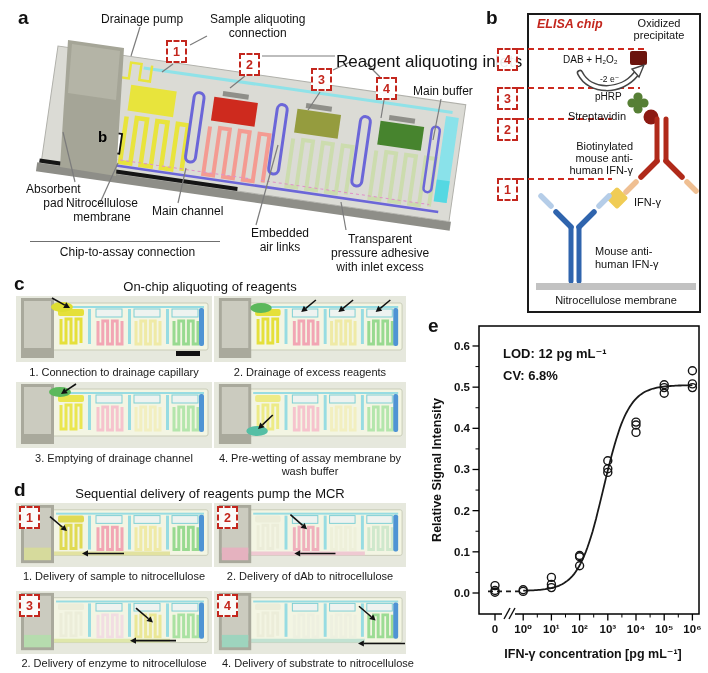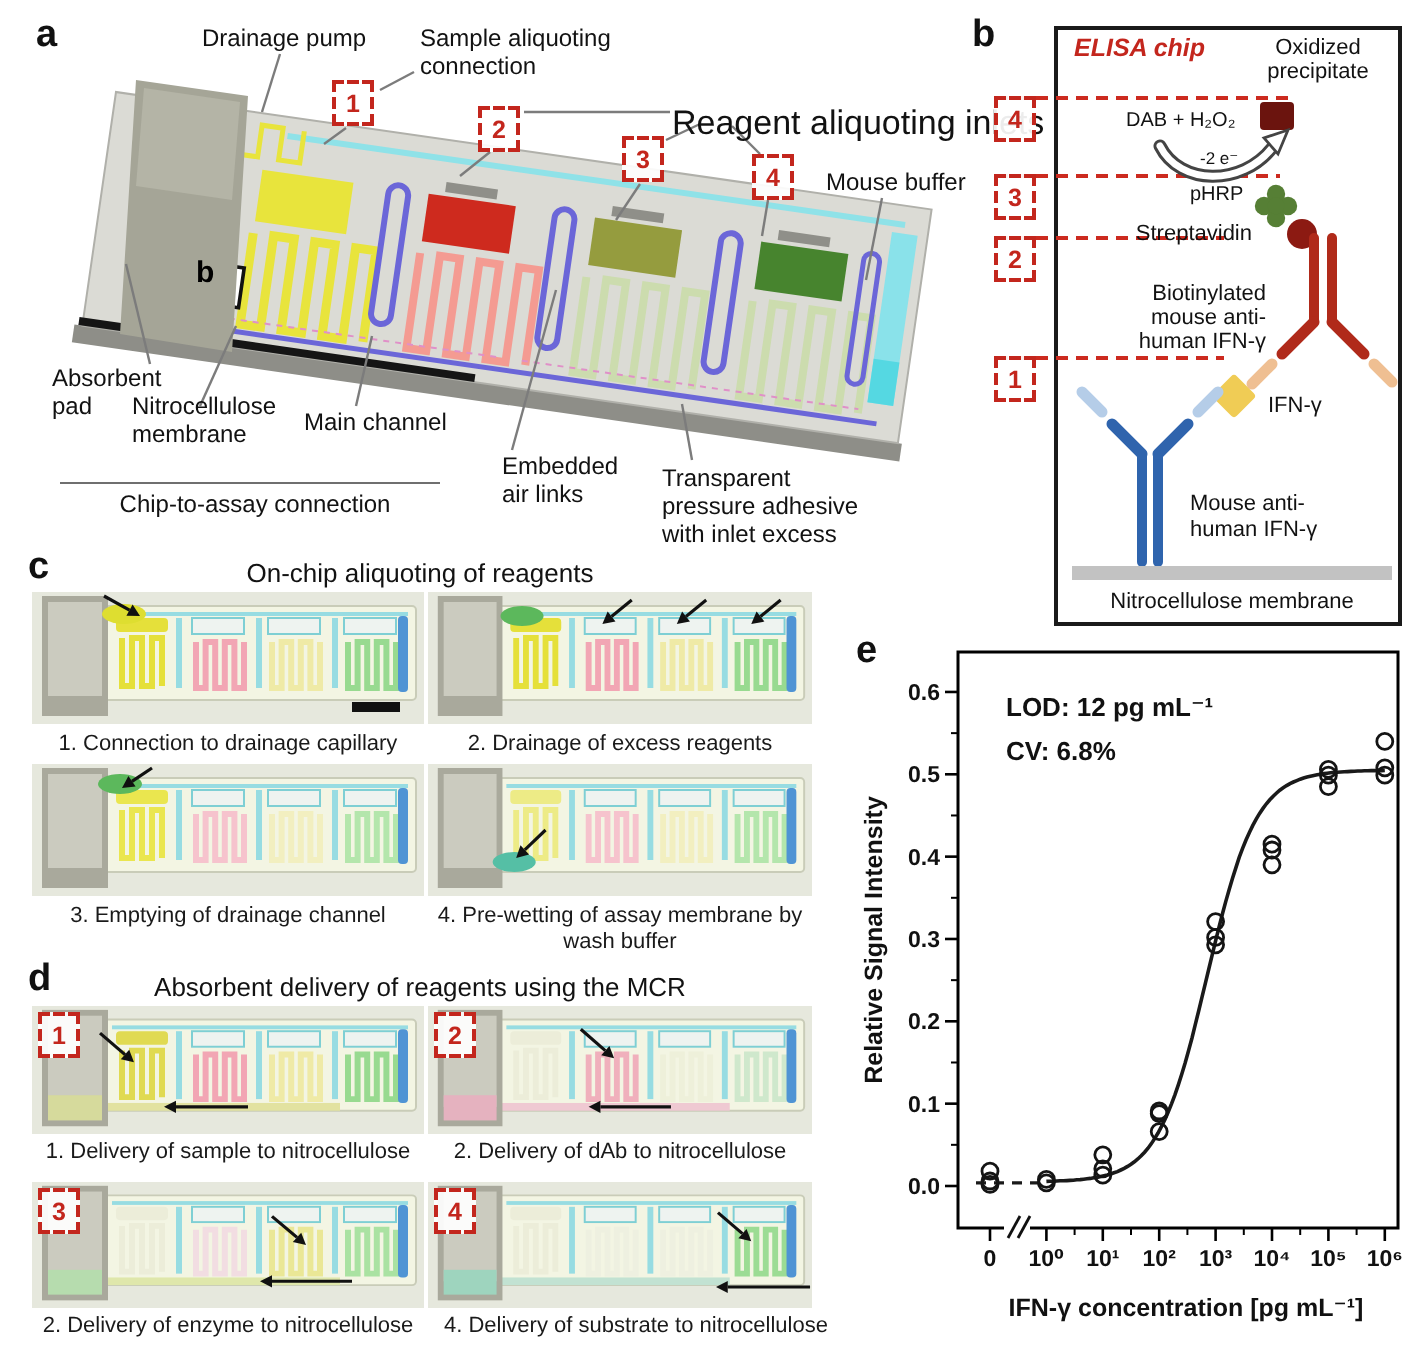--- a/index.html
+++ b/index.html
@@ -1,20 +1,20 @@
 <!DOCTYPE html>
 <html><head>
 <meta charset="utf-8">
 <style>
   html,body{margin:0;padding:0;background:#ffffff;}
   .figure{position:relative;width:708px;height:673px;background:#fff;
           font-family:"Liberation Sans","DejaVu Sans",sans-serif;color:#111;overflow:hidden;}
   .abs{position:absolute;}
   .fig-label{position:absolute;font-weight:bold;font-size:19px;color:#111;line-height:1;}
-  .ann{position:absolute;font-size:12px;line-height:1.18;color:#121212;white-space:nowrap;}
+  .ann{position:absolute;font-size:12px;line-height:1.18;color:#121212;white-space:nowrap;text-align:center;}
   .ann div{white-space:nowrap;}
   .sec-title{position:absolute;font-size:13px;color:#121212;text-align:center;}
   .cap{position:absolute;font-size:11px;color:#1a1a1a;text-align:center;line-height:1.2;}
   .badge{position:absolute;box-sizing:border-box;width:21px;height:23px;border:2px dashed #c3261d;
          background:rgba(255,255,255,.92);color:#c3261d;font-weight:bold;font-size:12.5px;
          display:flex;align-items:center;justify-content:center;z-index:5;}
   .photo{position:absolute;overflow:hidden;background:#e6e8dd;}
   .photo svg{position:absolute;left:0;top:0;width:100%;height:100%;}
   .photo .badge{left:3px;top:3px;}
   .rule{position:absolute;height:1px;background:#6f6f6f;}
@@ -97,21 +97,21 @@
     <div>Drainage pump</div>
   </div>
   <div class="ann" style="left:210px;top:12px">
     <div>Sample aliquoting</div>
     <div>connection</div>
   </div>
   <div class="ann" style="left:336px;top:52px;font-size:17px">
     <div>Reagent aliquoting inlets</div>
   </div>
   <div class="ann" style="left:413px;top:84px">
-    <div>Mouse buffer</div>
+    <div>Main buffer</div>
   </div>
   <div class="ann" style="left:26px;top:182px">
     <div>Absorbent</div>
     <div>pad</div>
   </div>
   <div class="ann" style="left:66px;top:196px">
     <div>Nitrocellulose</div>
     <div>membrane</div>
   </div>
   <div class="ann" style="left:152px;top:204px">
@@ -308,21 +308,21 @@
         <rect x="183" y="12" width="5" height="38" rx="2" fill="#4f94d4"></rect>
         <ellipse cx="44" cy="49" rx="11" ry="5" fill="#55bfa5"></ellipse>
         <line x1="60" y1="33" x2="49.386331609457216" y2="42.906090497839934" stroke="#111" stroke-width="1.6"></line>
         <polygon points="45,47 47.2,40.6 51.6,45.2" fill="#111"></polygon>
       </svg>
     </div>
   <div class="cap" style="left:16px;top:452px;width:196px">3. Emptying of drainage channel</div>
   <div class="cap" style="left:214px;top:452px;width:192px">4. Pre-wetting of assay membrane by wash buffer</div>
 
   <div class="fig-label" style="left:14px;top:480px">d</div>
-  <div class="sec-title" style="left:40px;top:486px;width:340px">Absorbent delivery of reagents using the MCR</div>
+  <div class="sec-title" style="left:40px;top:486px;width:340px">Sequential delivery of reagents pump the MCR</div>
 
   <div class="photo" style="left:16px;top:503px;width:196px;height:64px">
       <svg viewBox="0 0 196 66" preserveAspectRatio="none">
         <rect x="0" y="0" width="196" height="66" fill="#e6e8dd"></rect>
         <rect x="34" y="7" width="158" height="47" rx="2" fill="#f3f5e3" stroke="#c9ccb8" stroke-width="1"></rect>
         <rect x="36" y="50" width="118" height="4" fill="#e2e2a0"></rect>
         <rect x="5" y="2" width="33" height="60" fill="#a9a99c"></rect>
         <rect x="8" y="5" width="27" height="47" fill="#cbcbbf"></rect>
         <rect x="8" y="46" width="27" height="13" fill="#d6da9c"></rect>
         <rect x="40" y="10" width="148" height="2" fill="#97dce2"></rect>

